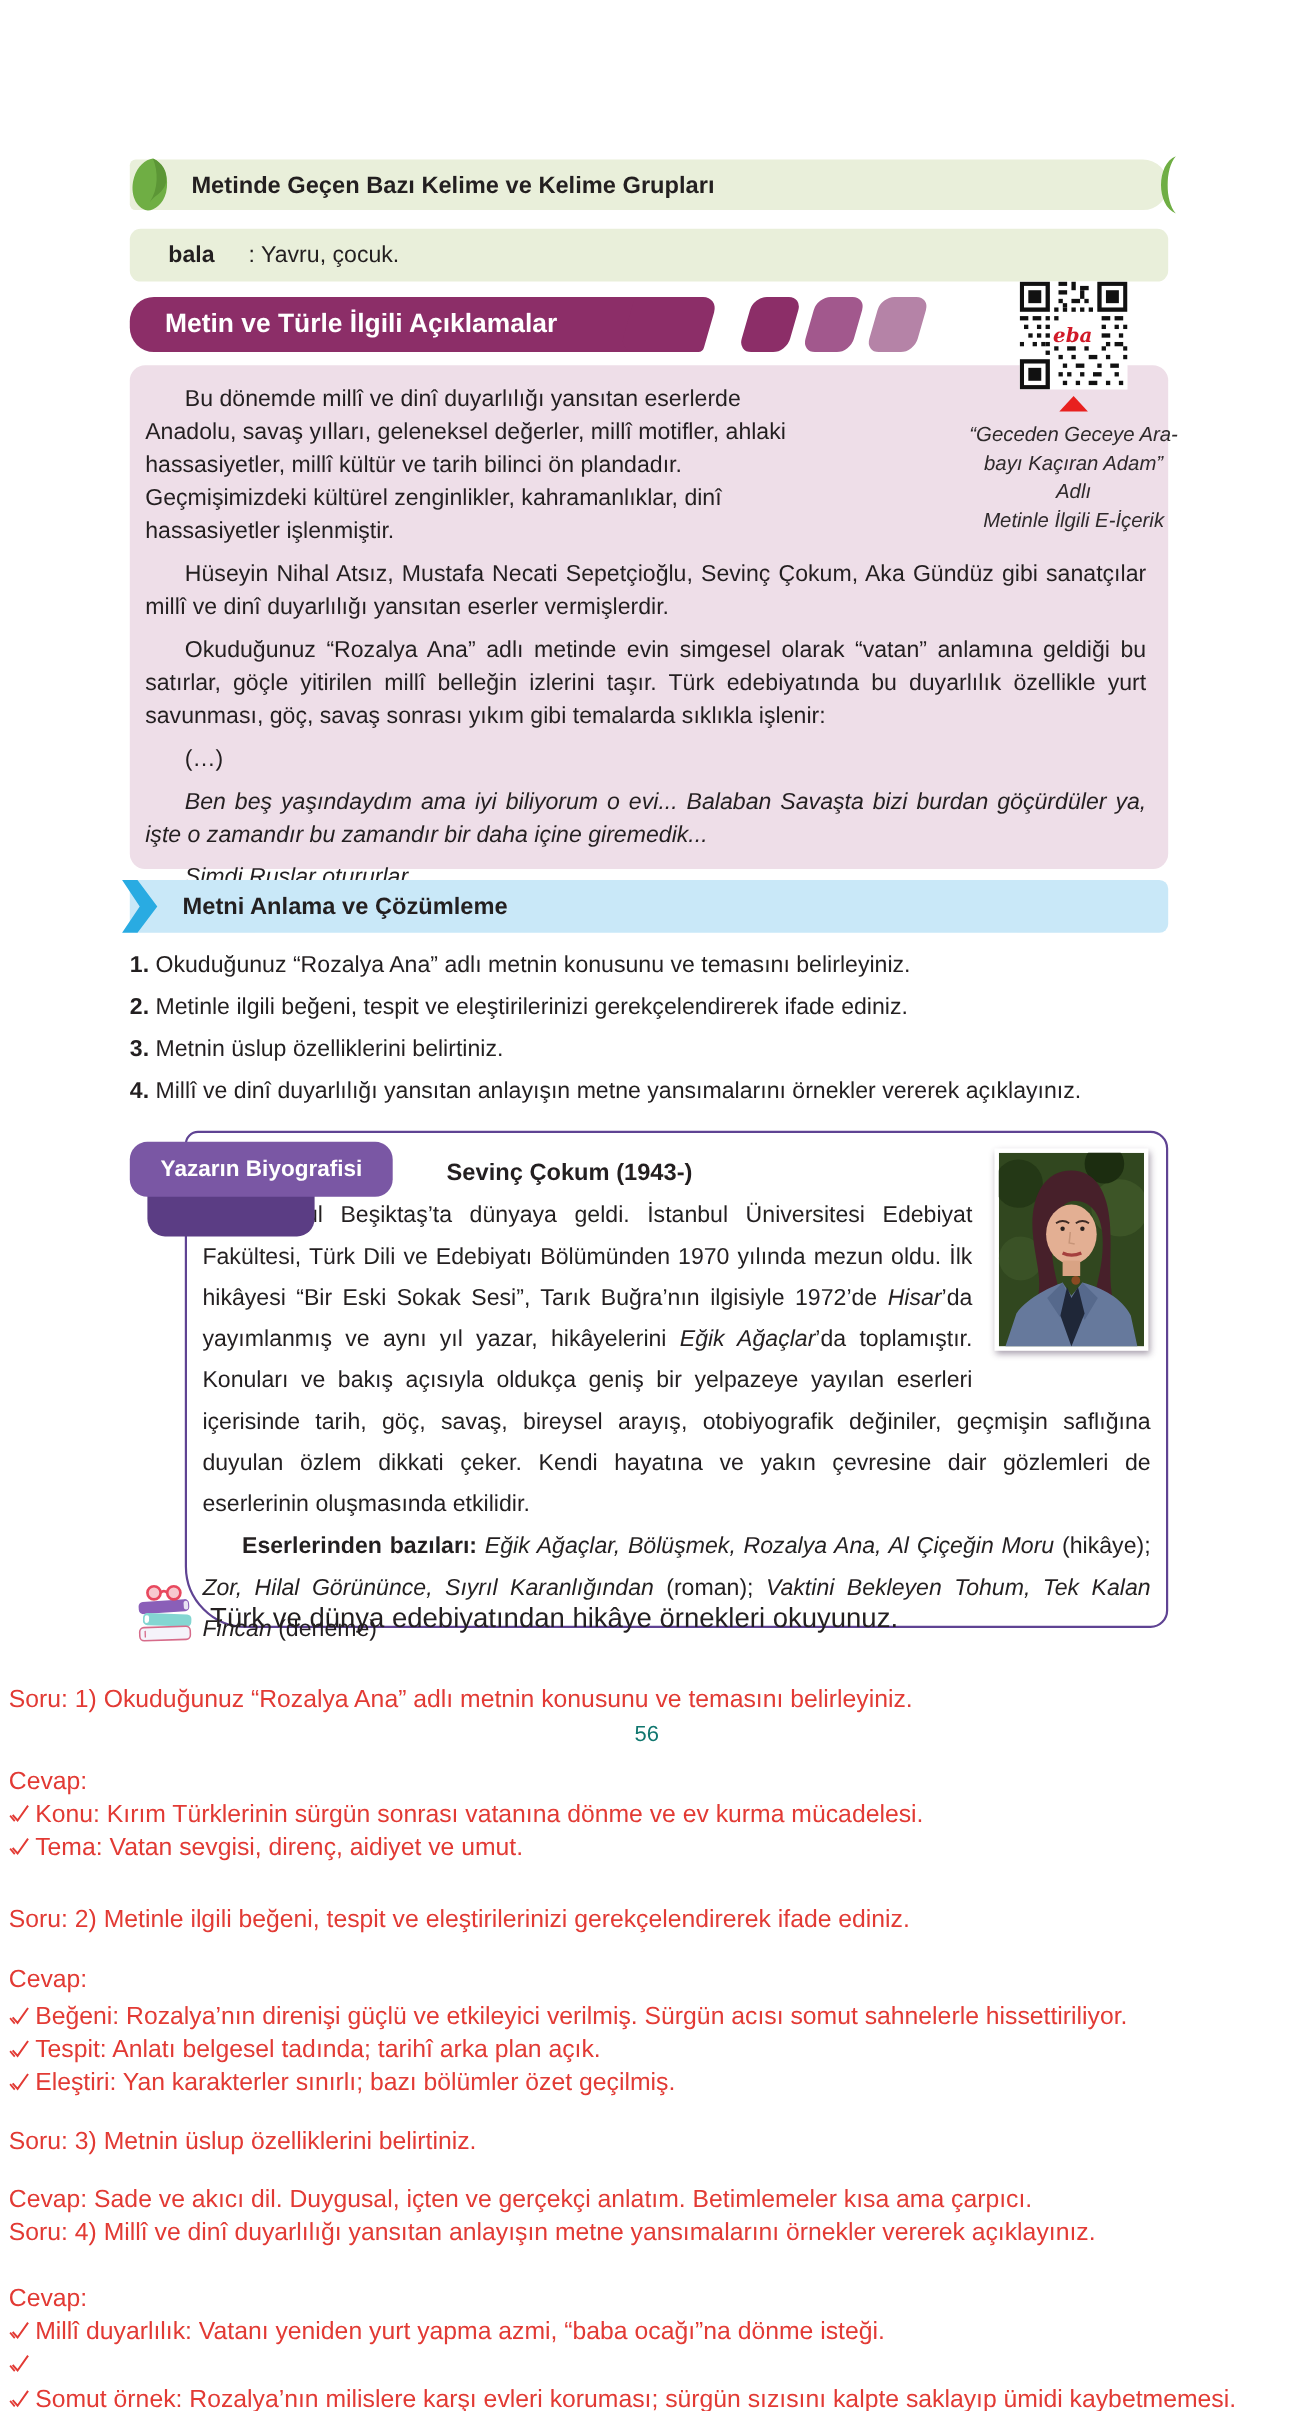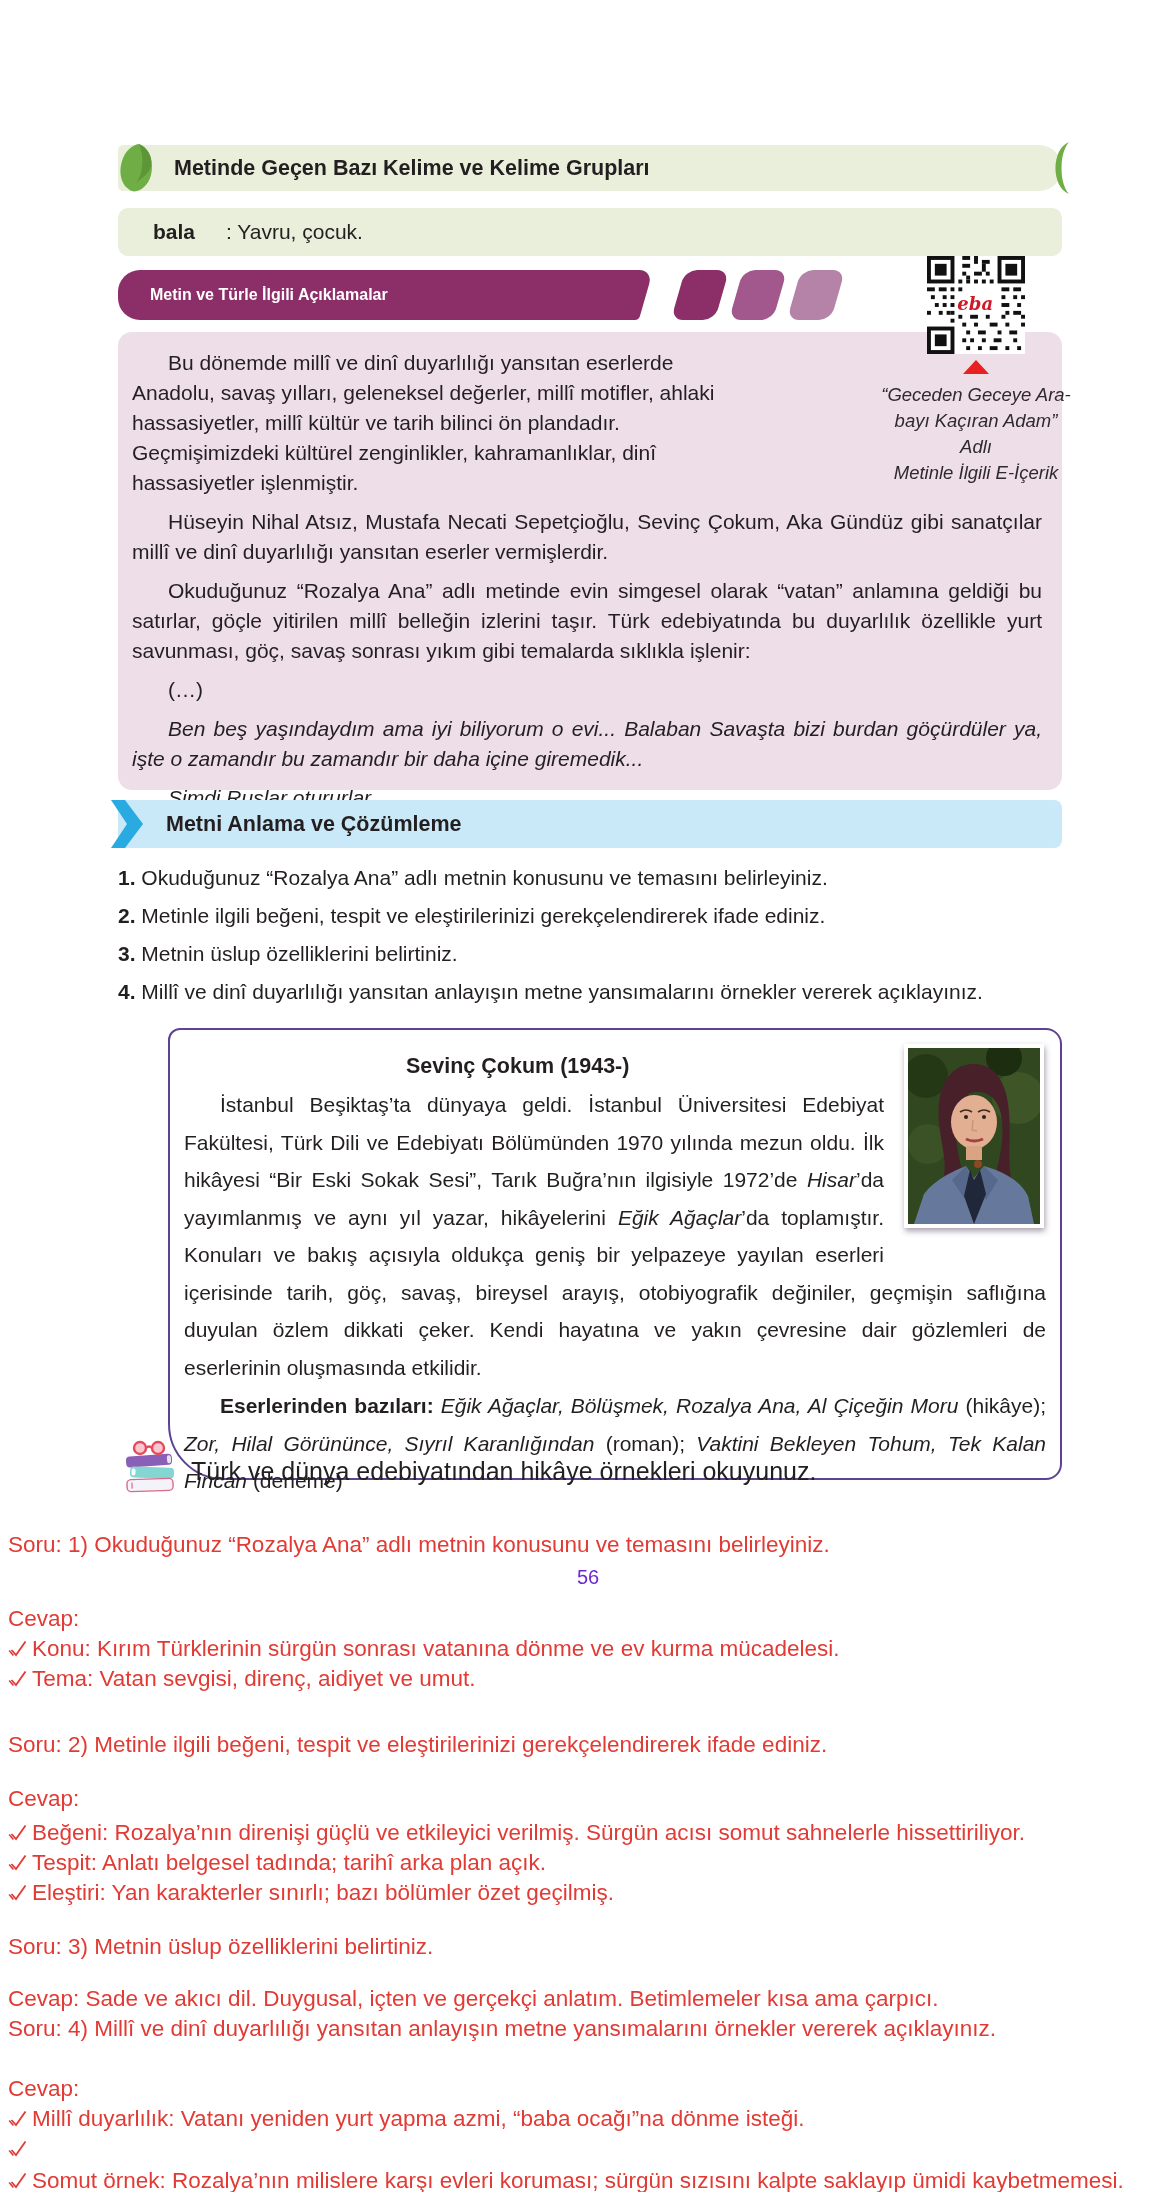--- a/index.html
+++ b/index.html
@@ -13,21 +13,21 @@
   .leaf{position:absolute;left:-4px;top:-3px;}
   .swoosh{position:absolute;right:-7px;top:-4px;}
   #vocab-row{left:118px;top:208px;width:944px;height:48px;background:#e9efda;border-radius:10px;}
   #vocab-row .word{position:absolute;left:35px;line-height:48px;font-weight:bold;font-size:21px;}
   #vocab-row .def{position:absolute;left:108px;line-height:48px;font-size:21px;}
 
   
   #expl-banner{left:118px;top:270px;width:944px;height:50px;}
   .banner-main{position:absolute;left:0;top:0;width:480px;height:50px;background:#8c2e68;border-radius:22px 0 0 22px;}
   .banner-end{position:absolute;left:452px;top:0;width:76px;height:50px;background:#8c2e68;transform:skewX(-16deg);border-radius:4px 14px 4px 14px;}
-  .banner-text{position:absolute;left:32px;top:0;line-height:50px;color:#fff;font-weight:bold;font-size:16px;white-space:nowrap;z-index:2;}
+  .banner-text{position:absolute;left:32px;top:0;line-height:50px;color:#fff;font-weight:bold;font-size:24px;white-space:nowrap;z-index:2;}
   .slash{position:absolute;top:0;width:44px;height:50px;transform:skewX(-16deg);border-radius:12px;}
   .slash1{left:560px;background:#8c2e68;}
   .slash2{left:618px;background:#a2588d;}
   .slash3{left:676px;background:#b583a7;}
 
   
   #qr-block{left:880px;top:256px;width:192px;text-align:center;z-index:5;}
   #qr-block svg{display:block;margin:0 auto;}
   .tri-up{width:0;height:0;border-left:13px solid transparent;border-right:13px solid transparent;border-bottom:14px solid #e8201f;margin:6px auto 8px auto;}
   .qr-caption{font-style:italic;font-size:18.5px;line-height:26px;color:#2e2a2b;}
@@ -57,21 +57,21 @@
   #bio-box p{margin:0;font-size:21px;line-height:37.5px;text-align:justify;text-indent:36px;}
   #bio-box p.works{margin-top:1px;}
   .it{font-style:italic;}
   .bd{font-weight:bold;}
 
   
   #activity{left:123px;top:1440px;display:flex;align-items:center;gap:14px;}
   #activity .txt{font-size:25px;}
 
   
-  #page-num{left:0;top:1566px;width:1176px;text-align:center;font-size:20px;color:#6d28d9;}
+  #page-num{left:0;top:1566px;width:1176px;text-align:center;font-size:20px;color:#0f766e;}
 
   
   #answers{left:8px;top:1530px;width:1168px;color:#e23a34;font-size:22.5px;}
   .ans-line{line-height:30px;white-space:nowrap;}
   .ans-line svg{vertical-align:-3px;margin-right:3px;}
   .mt44{margin-top:44px;} .mt30{margin-top:30px;} .mt26{margin-top:36px;}
   .mt24{margin-top:24px;} .mt22{margin-top:22px;} .mt4{margin-top:4px;} .mt2{margin-top:2px;}
 </style>
 </head>
 <body>
@@ -214,20 +214,24 @@
   </div>
 
   <div class="abs" id="questions">
     <div class="q-item"><b>1.</b> <span>Okuduğunuz “Rozalya Ana” adlı metnin konusunu ve temasını belirleyiniz.</span></div>
     <div class="q-item"><b>2.</b> <span>Metinle ilgili beğeni, tespit ve eleştirilerinizi gerekçelendirerek ifade ediniz.</span></div>
     <div class="q-item"><b>3.</b> <span>Metnin üslup özelliklerini belirtiniz.</span></div>
     <div class="q-item"><b>4.</b> <span>Millî ve dinî duyarlılığı yansıtan anlayışın metne yansımalarını örnekler vererek açıklayınız.</span></div>
   </div>
 
   <div class="abs" id="bio-box">
+    <div class="bio-tab">
+      <div class="shadow"></div>
+      <div class="main">Yazarın Biyografisi</div>
+    </div>
     <div class="bio-author">Sevinç Çokum (1943-)</div>
 
     <div class="photo">
       <svg width="132" height="176" viewBox="0 0 132 176">
         <rect width="132" height="176" fill="#31471f"></rect>
         <circle cx="18" cy="28" r="22" fill="#243816"></circle>
           <circle cx="110" cy="50" r="26" fill="#3d5527"></circle>
         <circle cx="96" cy="10" r="18" fill="#1c2d10"></circle>
           <circle cx="20" cy="96" r="20" fill="#3a5226"></circle>
         <path d="M66 16 C40 16 28 42 31 74 C33 98 40 114 35 134 L54 122 C49 102 46 86 50 68 C54 52 58 46 66 44 C82 42 92 54 94 72 C96 92 92 108 88 126 L104 136 C99 112 103 92 101 64 C99 36 88 16 66 16 Z" fill="#47202a"></path>

